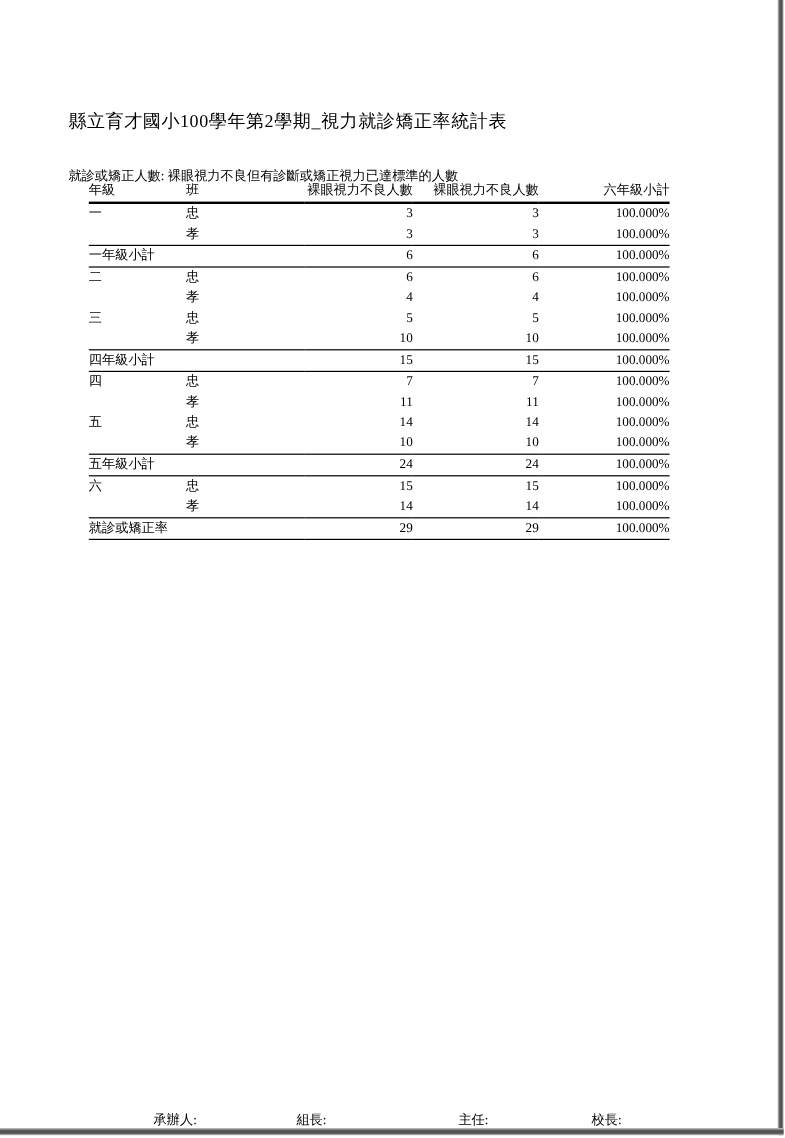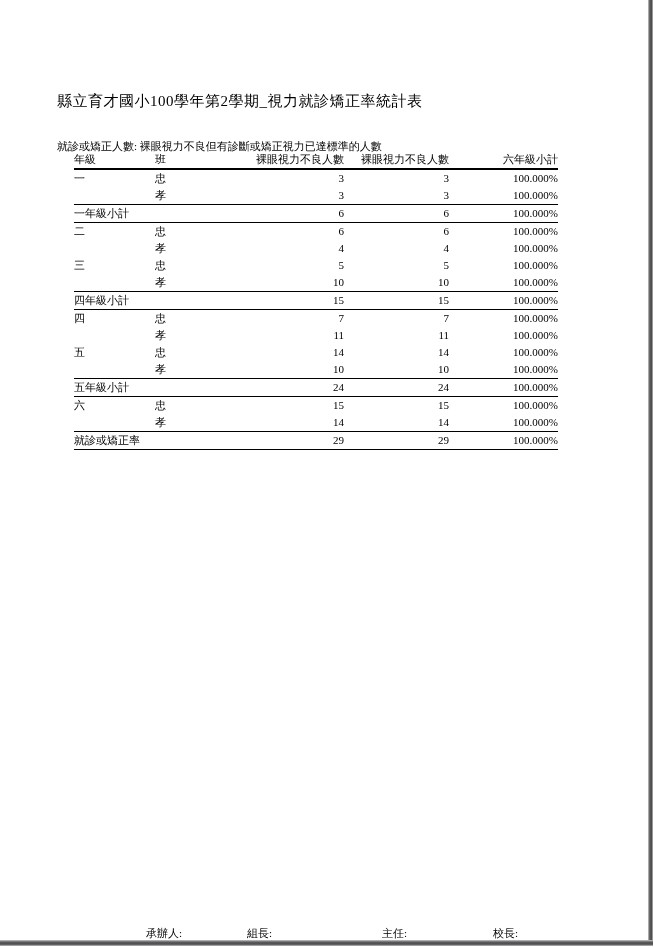--- a/index.html
+++ b/index.html
@@ -53,21 +53,21 @@
   table.stats th:nth-child(2), table.stats td:nth-child(2) { text-align: left; }
   table.stats th:nth-child(3), table.stats td:nth-child(3),
   table.stats th:nth-child(4), table.stats td:nth-child(4),
   table.stats th:nth-child(5), table.stats td:nth-child(5) { text-align: right; }
   table.stats thead th { border-bottom: 2px solid #000; }
   table.stats tr.row-subtotal td { border-top: 1.5px solid #000; border-bottom: 1.5px solid #000; margin-top: 24px; }
   .footer-label {
     position: absolute; top: 926px;
     font-size: 11px; white-space: nowrap;
   }
-  .footer-label.f0 { left: 146px; text-align: center; }
+  .footer-label.f0 { left: 128px; text-align: center; }
   .footer-label.f1 { left: 247px; }
   .footer-label.f2 { left: 382px; }
   .footer-label.f3 { left: 493px; }
 </style>
 </head>
 <body>
 
 <div class="page">
 
   <div class="doc-title">縣立育才國小100學年第2學期_視力就診矯正率統計表</div>

